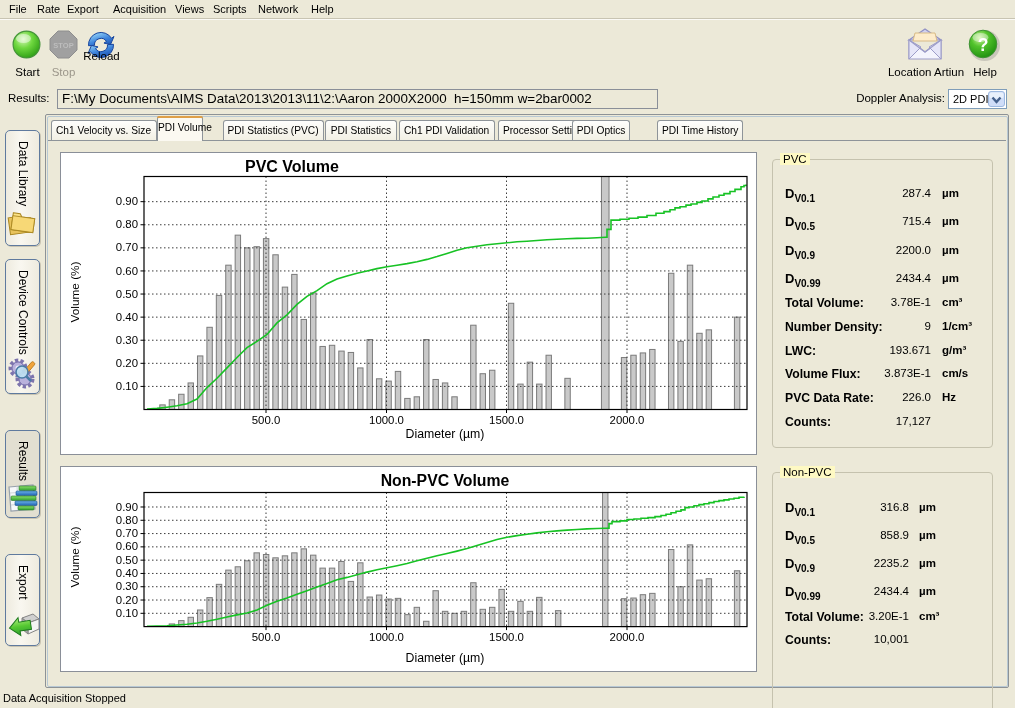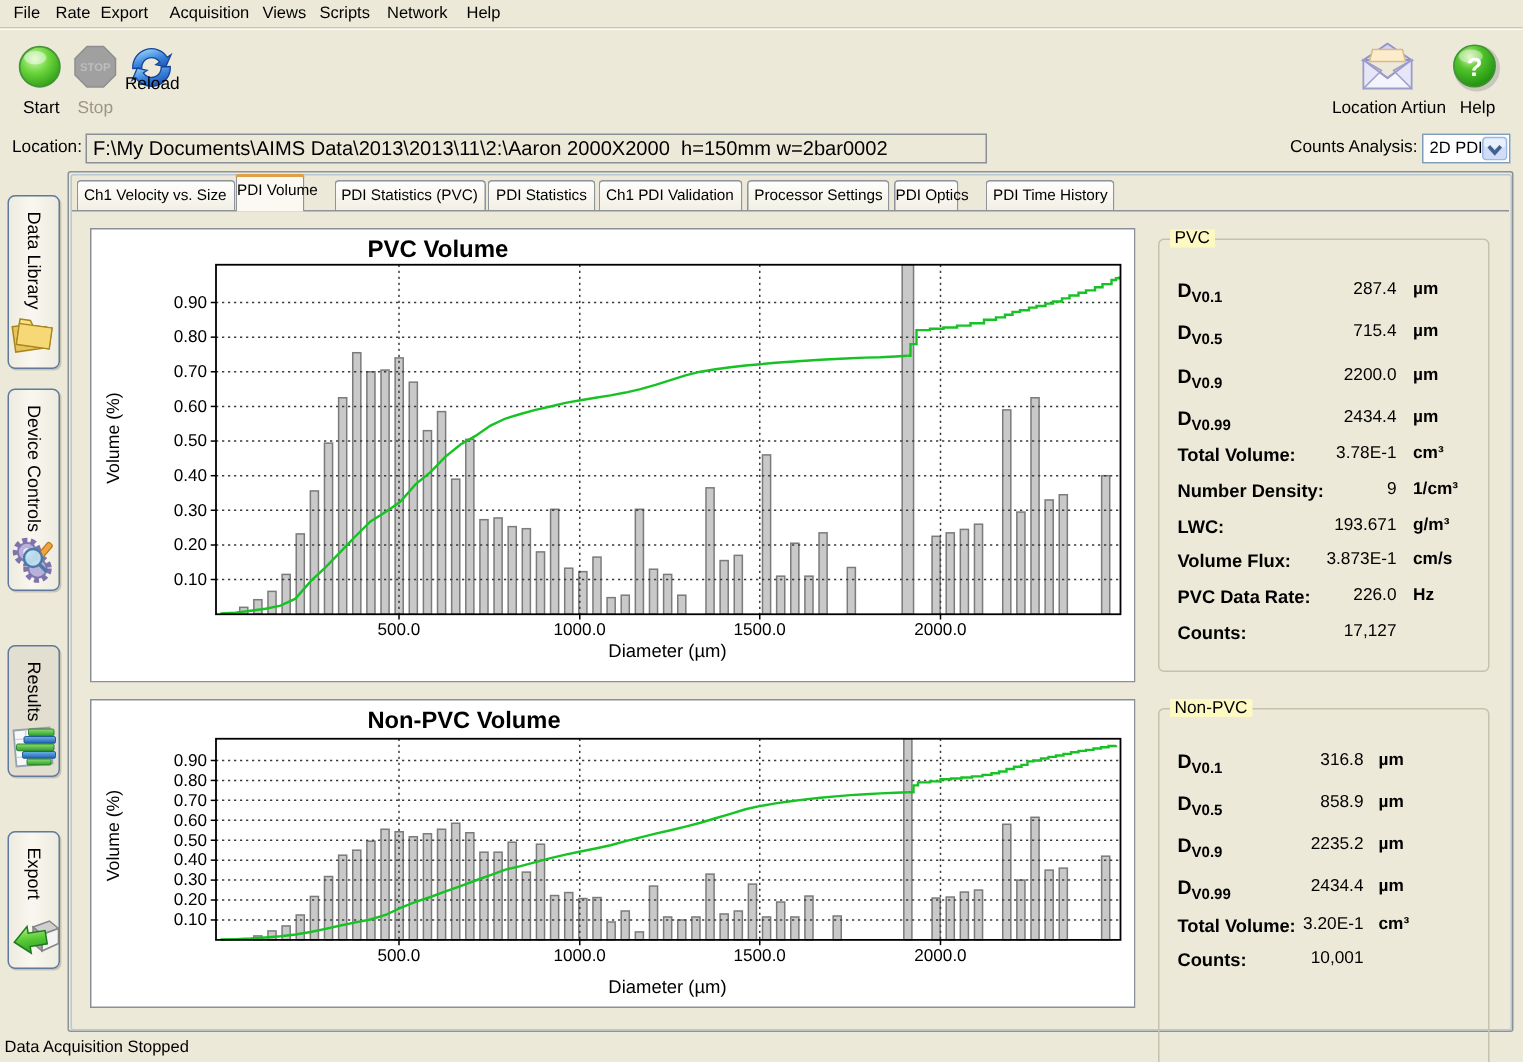--- a/index.html
+++ b/index.html
@@ -85,25 +85,25 @@
         <stop offset="0.4" stop-color="#52c32c"></stop>
 <stop offset="1" stop-color="#1b8c0e"></stop>
       </radialGradient>
     </defs>
 <circle cx="17.5" cy="17.5" r="15.5" fill="#c9c6ba"></circle>
 <circle cx="16" cy="16" r="13.8" fill="url(#gh)" stroke="#3f9235" stroke-width="1"></circle>
 <ellipse cx="13.5" cy="9.5" rx="8" ry="4.5" fill="#ffffff" opacity="0.4"></ellipse>
 <text x="16" y="22.5" text-anchor="middle" font-family="Liberation Sans,sans-serif" font-size="17.5px" font-weight="bold" fill="#ffffff">?</text>
   </svg>
 <div class="lbl" style="left:955px;top:66px;width:60px;text-align:center">Help</div>
-<div class="lbl" style="left:8px;top:92px">Location:</div>
+<div class="lbl" style="left:8px;top:92px">Results:</div>
 <div class="abs" style="left:57px;top:89px;width:601px;height:20px;
 background:#ece9d8;border:1px solid #8a8f98;font-size:13.4px;line-height:18px;padding-left:4px">
 F:\My Documents\AIMS Data\2013\2013\11\2:\Aaron 2000X2000&nbsp; h=150mm w=2bar0002</div>
-<div class="lbl" style="left:820px;top:92px;width:125px;text-align:right">Counts Analysis:</div>
+<div class="lbl" style="left:820px;top:92px;width:125px;text-align:right">Doppler Analysis:</div>
 <div class="abs" style="left:948px;top:89px;width:59px;height:20px;background:#fff;
 border:1px solid #7f9db9;font-size:11px;line-height:18px;padding-left:4px">2D PDI</div>
 <svg class="abs" style="left:988px;top:91px;z-index:2" width="17" height="16">
 <rect x="0.5" y="0.5" width="16" height="15" rx="2.5" fill="#cfddf8" stroke="#9db9e0" stroke-width="1"></rect>
 <rect x="1.5" y="1.5" width="14" height="6" rx="2" fill="#e8f0fc"></rect>
 <path d="M4.5 6.5 L8.5 11 L12.5 6.5" fill="none" stroke="#44608c" stroke-width="2.4"></path>
   </svg>
 <div class="sbtn" style="top:130px;height:116px;">
     <span class="vt">Data Library</span>
     <svg style="position:absolute;left:1px;bottom:6px" width="30" height="32" viewBox="0 0 30 32">
@@ -181,21 +181,21 @@
 border:1px solid #8d9296;border-radius:2px;background:#ece9d8;z-index:1"></div>
 <div class="abs" style="left:46.5px;top:115.5px;width:961px;height:571px;
 border:1.5px solid #b7c8d4;border-radius:2px;z-index:1"></div>
 <div class="abs" style="left:48px;top:139.5px;width:958px;height:1px;
 background:#8e9499;z-index:2"></div>
 <div class="tab" style="left:50.5px;width:106px">Ch1 Velocity vs. Size</div>
 <div class="tab" style="left:222.5px;width:101px">PDI Statistics (PVC)</div>
 <div class="tab" style="left:325.2px;width:71.5px">PDI Statistics</div>
 <div class="tab" style="left:398.6px;width:96px">Ch1 PDI Validation</div>
 <div class="tab" style="left:497.9px;width:95.5px">Processor Settings</div>
-<div class="tab" style="left:596px;width:43px">PDI Optics</div>
+<div class="tab" style="left:572px;width:58px">PDI Optics</div>
 <div class="tab" style="left:657.2px;width:86px">PDI Time History</div>
 <div class="tabon" style="left:157px;width:46px">PDI Volume</div>
 <svg style="position:absolute;left:60px;top:152px;z-index:2" width="697" height="303" viewBox="0 0 697 303">
     <rect x="0.5" y="0.5" width="696" height="302" fill="#ffffff" stroke="#8a8f98" stroke-width="1"></rect>
     <g fill="#c9c9c9" stroke="#7b7b7b" stroke-width="1">
       <rect x="99.8" y="252.88" width="5.4" height="4.62"></rect>
       <rect x="109.22" y="247.8" width="5.4" height="9.7"></rect>
       <rect x="118.64" y="242.26" width="5.4" height="15.24"></rect>
       <rect x="128.06" y="230.94" width="5.4" height="26.56"></rect>
       <rect x="137.48" y="203.93" width="5.4" height="53.57"></rect>
@@ -395,21 +395,21 @@
       <text x="78" y="71.1" text-anchor="end">0.70</text>
       <text x="78" y="57.8" text-anchor="end">0.80</text>
       <text x="78" y="44.5" text-anchor="end">0.90</text>
       <text x="206" y="174.6" text-anchor="middle">500.0</text>
       <text x="326.5" y="174.6" text-anchor="middle">1000.0</text>
       <text x="446.5" y="174.6" text-anchor="middle">1500.0</text>
       <text x="567" y="174.6" text-anchor="middle">2000.0</text>
     </g>
   </svg>
 <div class="abs" style="left:245px;top:158px;width:400px;text-align:left;font-size:16px;font-weight:bold;z-index:6">PVC Volume</div>
-<div class="abs" style="left:245px;top:472px;width:400px;font-size:15.8px;font-weight:bold;z-index:6">Non-PVC Volume</div>
+<div class="abs" style="left:245px;top:472px;width:400px;text-align:center;font-size:15.8px;font-weight:bold;z-index:6">Non-PVC Volume</div>
 <div class="abs" style="left:345px;top:427px;width:200px;text-align:center;font-size:12.3px;z-index:6">Diameter (µm)</div>
 <div class="abs" style="left:345px;top:651px;width:200px;text-align:center;font-size:12.3px;z-index:6">Diameter (µm)</div>
 <div class="abs" style="left:68px;top:292px;font-size:11.8px;z-index:6;writing-mode:vertical-rl;transform:translateY(-50%) rotate(180deg)">Volume (%)</div>
 <div class="abs" style="left:68px;top:557px;font-size:11.8px;z-index:6;writing-mode:vertical-rl;transform:translateY(-50%) rotate(180deg)">Volume (%)</div>
 <div class="fs" style="left:772px;top:159px;width:221px;height:289px;z-index:4">
     <span class="lg">PVC</span>
   </div>
 <div class="fs" style="left:772px;top:472px;width:221px;height:240px;z-index:4">
     <span class="lg">Non-PVC</span>
   </div>

